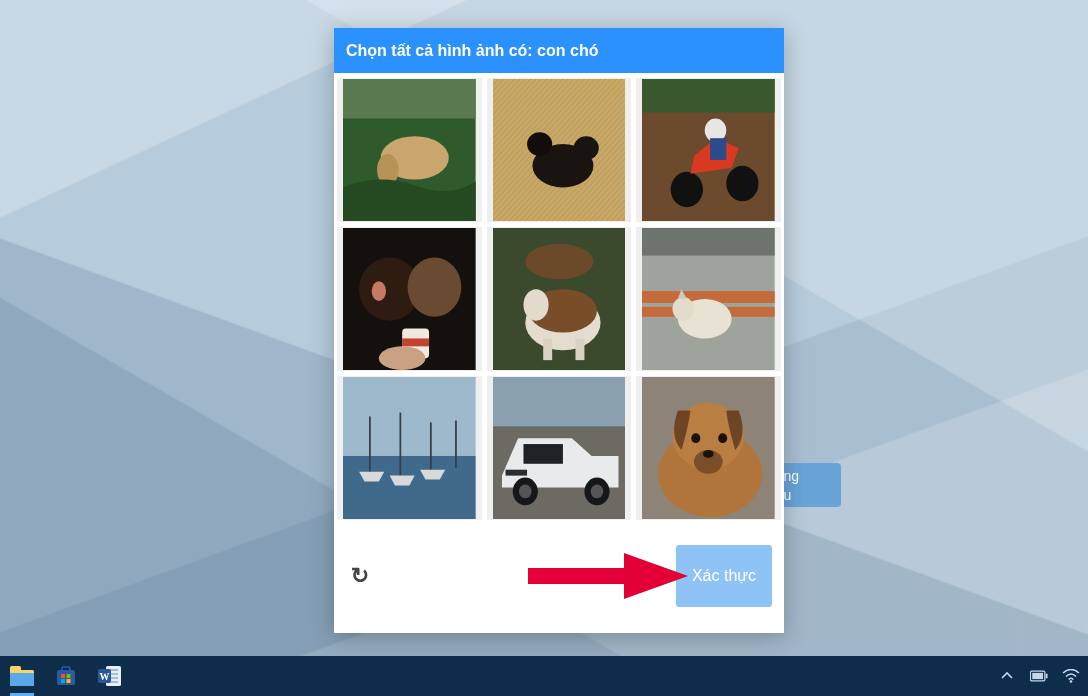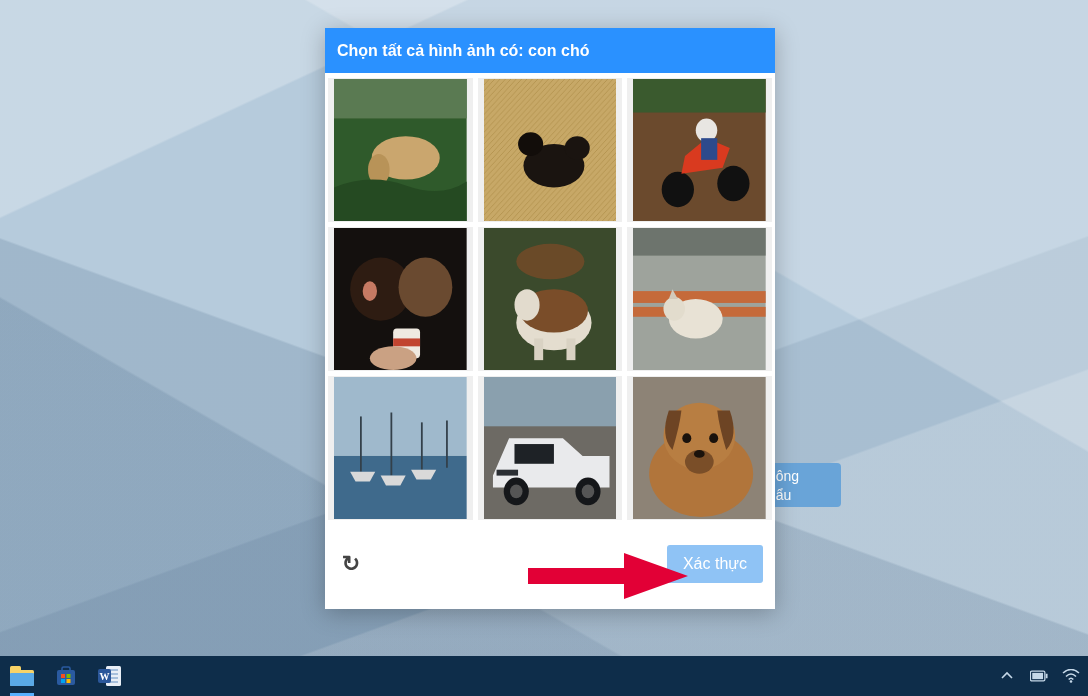--- a/index.html
+++ b/index.html
@@ -17,30 +17,30 @@
     background:
       linear-gradient(200deg, transparent 58%, rgba(0,40,80,.12) 58.2% 100%),
       linear-gradient(160deg, transparent 70%, rgba(255,255,255,.18) 70.2% 100%);}
 
   
   .behind-btn{position:absolute;right:247px;top:463px;width:86px;height:44px;
     background:#69a4d8;color:#fff;font-size:14px;line-height:1.35;border-radius:4px;
     padding:4px 0 4px 6px;box-sizing:border-box;text-align:left;}
 
   
-  .card{position:absolute;left:325px;top:28px;width:450px;background:#fff;
+  .card{position:absolute;left:334px;top:28px;width:450px;background:#fff;
     box-shadow:0 4px 22px rgba(0,0,0,.25);}
   .card-header{background:#2a91ff;color:#fff;padding:14px 12px 13px;font-size:16px;font-weight:600;}
   .grid{display:grid;grid-template-columns:repeat(3,1fr);gap:5px;padding:5px 3px 3px;background:#fff;}
   .tile{height:144px;border:0;overflow:hidden;position:relative;cursor:pointer;}
   .tile svg{display:block;width:100%;height:100%;}
   .footer{display:flex;align-items:center;justify-content:space-between;padding:22px 12px 26px;}
   .refresh{font-size:22px;width:28px;height:28px;display:flex;align-items:center;justify-content:center;
     background:none;border:none;color:#444;cursor:pointer;font-weight:600;}
-  .verify{background:#8fc3f5;color:#fff;border:none;padding:10px 16px;font-size:16px;border-radius:3px;cursor:pointer;}
+  .verify{background:#8fc3f5;color:#fff;border:none;padding:22px 16px;font-size:16px;border-radius:3px;cursor:pointer;}
 
   
   .arrow{position:absolute;left:528px;top:553px;width:160px;height:46px;pointer-events:none;}
 
   
   .taskbar{position:absolute;left:0;right:0;bottom:0;height:40px;background:#0e2d4a;
     display:flex;align-items:center;justify-content:space-between;padding:0 8px;}
   .tb-left{display:flex;align-items:center;gap:16px;height:100%;}
   .tb-icon{width:28px;height:28px;display:flex;align-items:center;justify-content:center;
     border:none;background:none;cursor:pointer;padding:0;}

